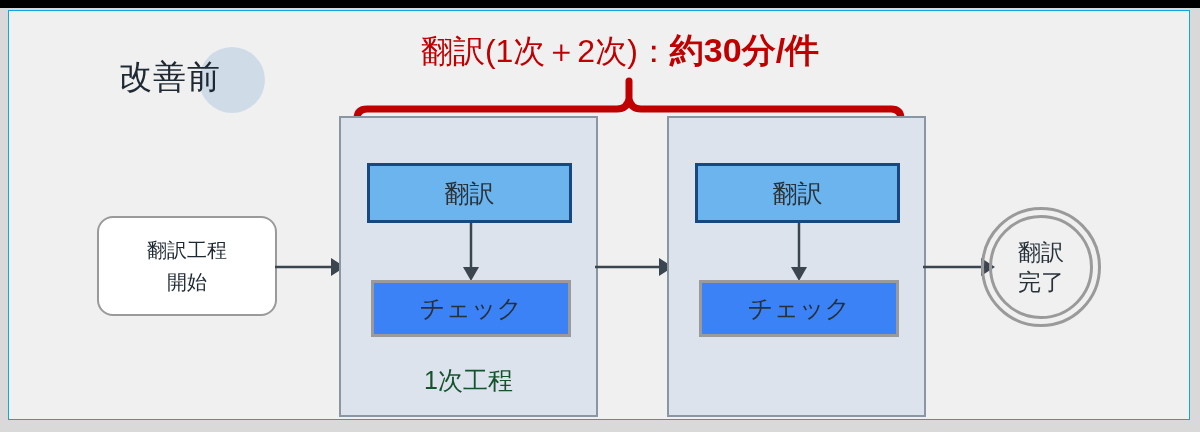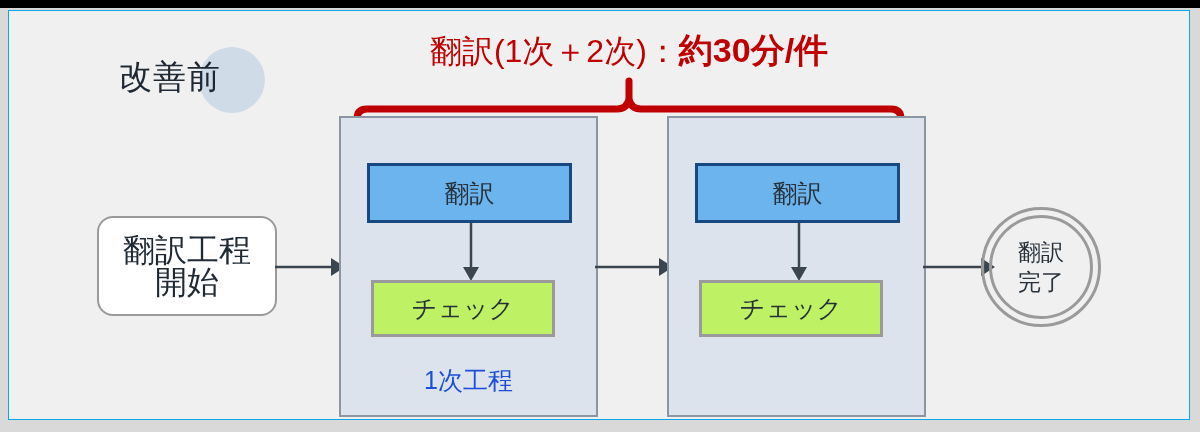--- a/index.html
+++ b/index.html
@@ -50,21 +50,21 @@
     left: 110px; top: 44px;
     width: 160px;
     font-size: 33px;
     color: #1f2933;
     letter-spacing: 1px;
     white-space: nowrap;
   }
 
   
   #headline {
-    left: 360px; top: 20px;
+    left: 351px; top: 20px;
     width: 520px;
     text-align: center;
     white-space: nowrap;
     color: #c00000;
     font-size: 32px;
     line-height: 38px;
   }
   #headline .light { font-weight: 400; }
   #headline .bold  { font-weight: 700; font-size: 34px; }
 
@@ -80,63 +80,63 @@
     width: 180px; height: 100px;
     background: #ffffff;
     border: 2px solid #9a9a9a;
     border-radius: 16px;
     box-sizing: border-box;
     display: flex;
     flex-direction: column;
     align-items: center;
     justify-content: center;
     color: #1f2933;
-    font-size: 32px;
+    font-size: 20px;
     line-height: 32px;
   }
 
   
   .group-box {
     top: 105px;
     width: 259px; height: 301px;
     background: #dde3ec;
     border: 2px solid #8b96a3;
     box-sizing: border-box;
   }
   #group-1 { left: 330px; }
   #group-2 { left: 658px; }
 
   .group-label {
     position: absolute;
     left: 0; bottom: 18px;
     width: 100%;
     text-align: center;
     font-size: 25px;
-    color: #1d4ed8;
+    color: #14532d;
   }
 
   .translate-box {
     position: absolute;
     left: 26px; top: 45px;
     width: 205px; height: 60px;
     background: #6cb4ee;
     border: 3px solid #17487f;
     box-sizing: border-box;
     display: flex;
     align-items: center;
     justify-content: center;
     color: #27313a;
     font-size: 25px;
   }
 
   .check-box {
     position: absolute;
     left: 30px; top: 162px;
-    width: 184px; height: 57px;
-    background: #bef264;
+    width: 200px; height: 57px;
+    background: #3b82f6;
     border: 3px solid #9a9a9a;
     box-sizing: border-box;
     display: flex;
     align-items: center;
     justify-content: center;
     color: #27313a;
     font-size: 25px;
   }
 
   .inner-arrow {

